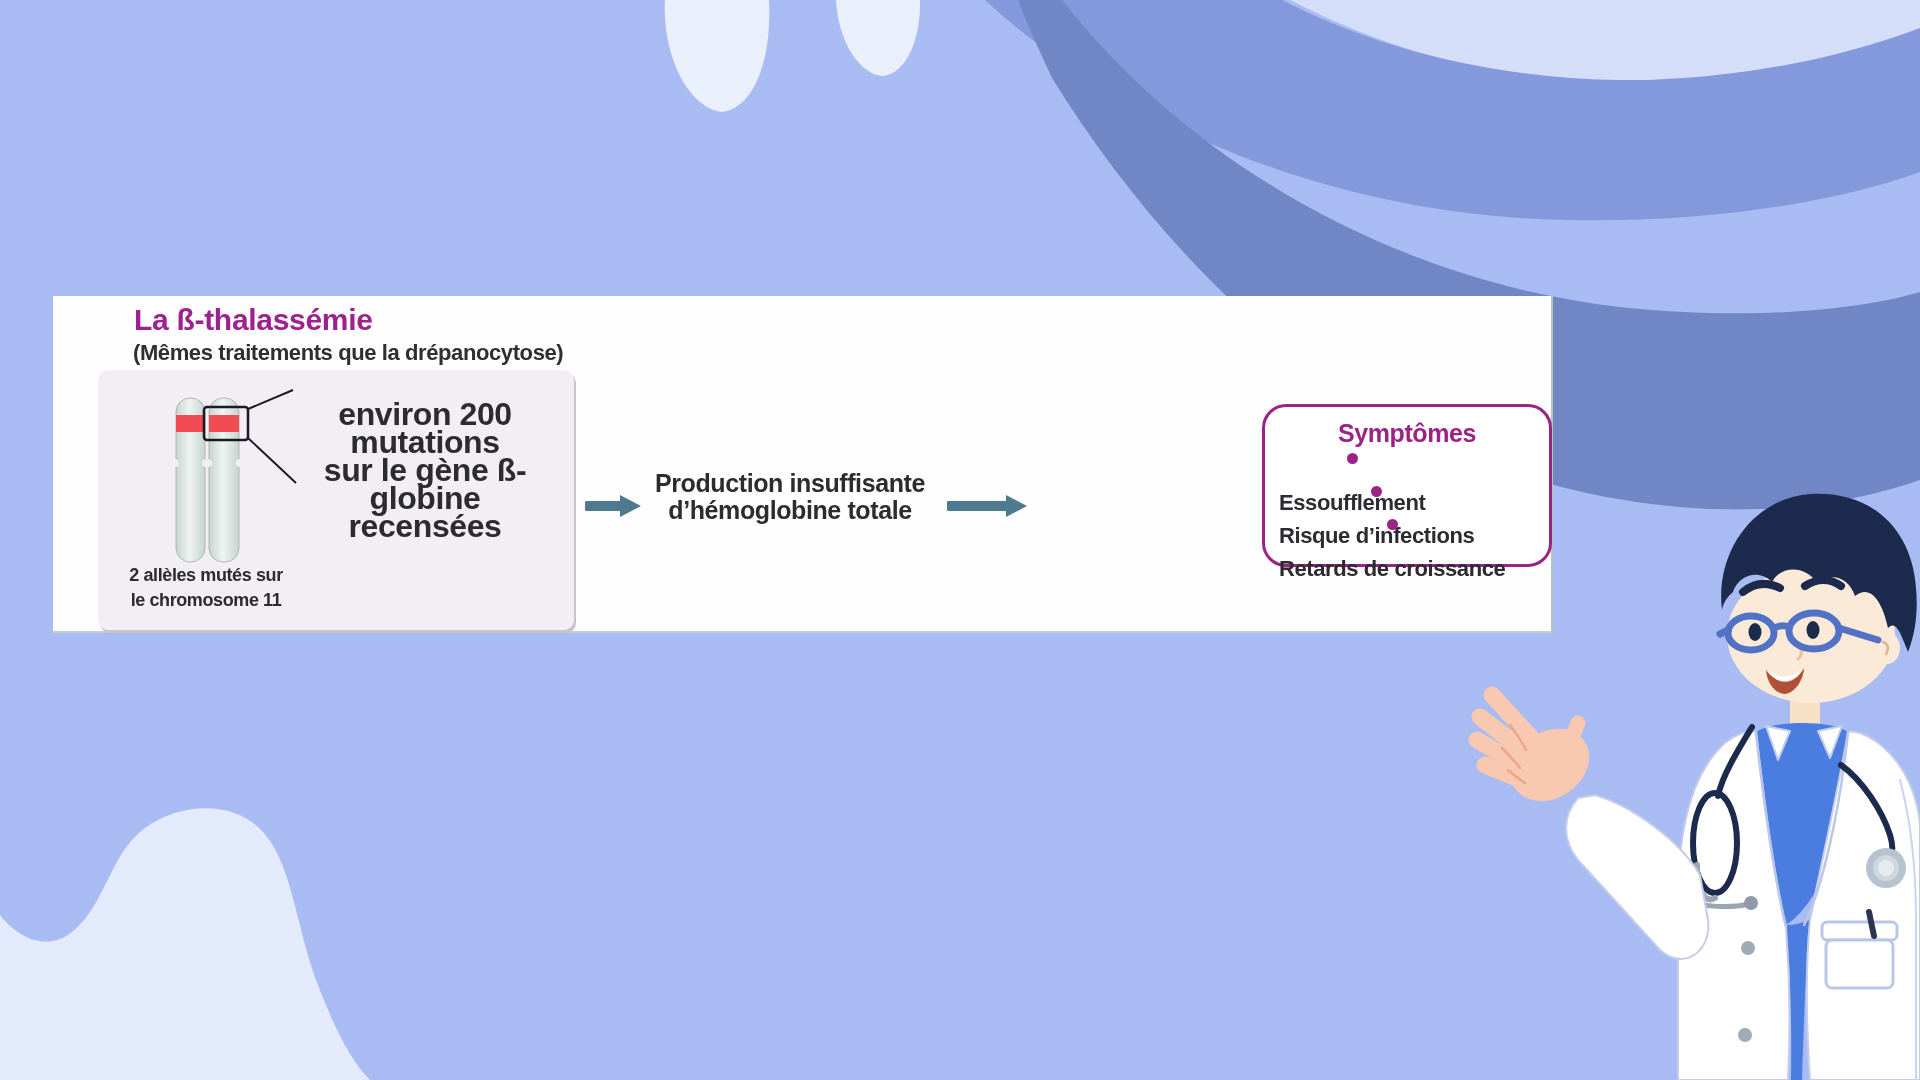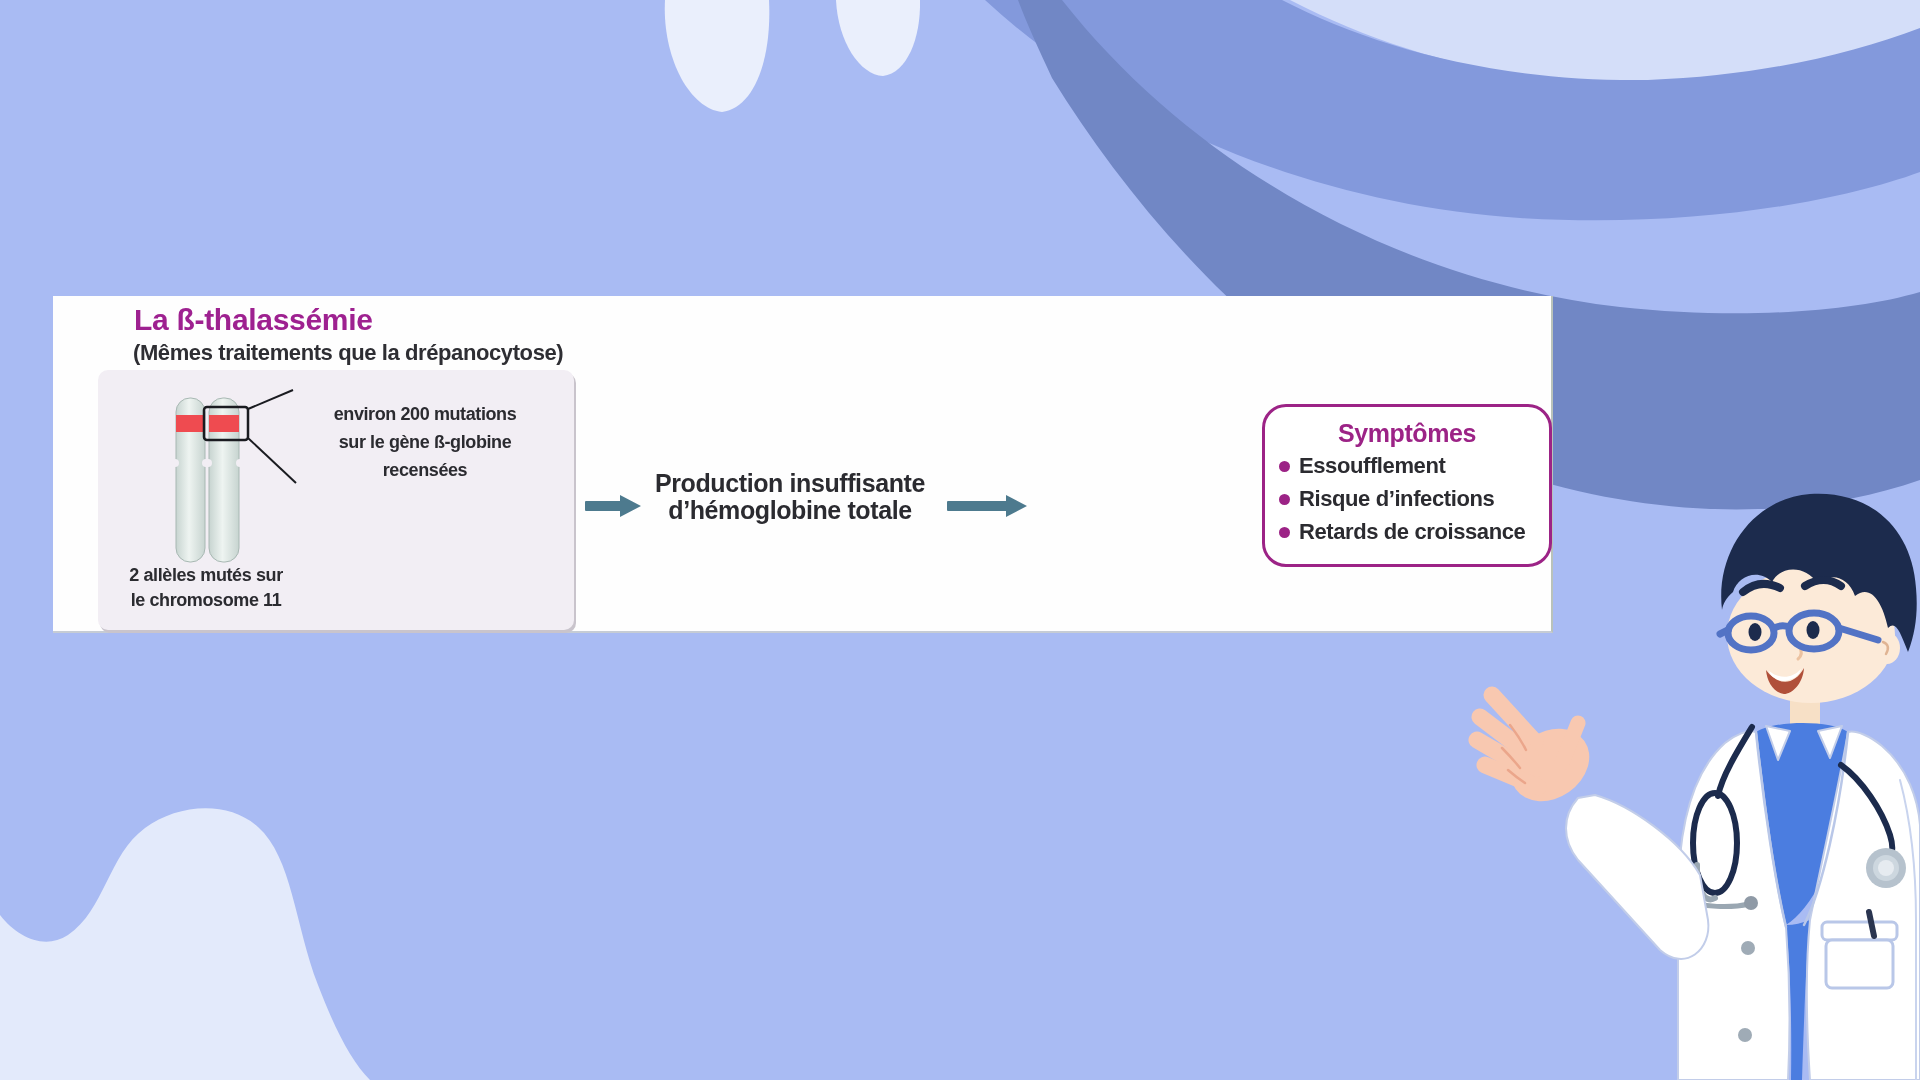--- a/index.html
+++ b/index.html
@@ -29,21 +29,21 @@
   }
 
   
   #cause-box{
     left:98px;top:370px;width:476px;height:260px;
     background:#f2eef4;border-radius:10px;
     box-shadow:2px 3px 0 #c9c4cc;
   }
   #mutation-note{
     left:285px;top:400px;width:280px;
-    text-align:center;color:#2b2b30;font-size:18px;line-height:28px;
+    text-align:center;color:#2b2b30;font-size:32px;line-height:28px;
     font-weight:700;letter-spacing:-0.4px;
   }
   #alleles-note{
     left:96px;top:563px;width:220px;
     text-align:center;color:#2b2b30;font-size:18px;line-height:25px;
     font-weight:700;letter-spacing:-0.4px;
   }
 
   
   .flow-text{
@@ -59,21 +59,21 @@
   #symptoms-box{
     left:1262px;top:404px;width:290px;height:163px;
     background:#ffffff;border:3px solid #9c2386;border-radius:24px;
     box-sizing:border-box;
   }
   #symptoms-title{
     top:12px;left:0;width:100%;text-align:center;
     color:#9c2386;font-size:25px;font-weight:700;letter-spacing:-0.4px;
   }
   .symptom-row{
-    position:absolute;left:14px;display:flex;align-items:center;gap:9px;
+    position:absolute;left:14px;display:flex;align-items:center;gap:26px;flex-direction:column;
   }
   .symptom-dot{
     width:11px;height:11px;border-radius:50%;background:#9c2386;flex:0 0 auto;
   }
   .symptom-label{
     color:#2b2b30;font-size:22px;font-weight:700;letter-spacing:-0.4px;white-space:nowrap;
   }
 </style>
 </head>
 <body>

